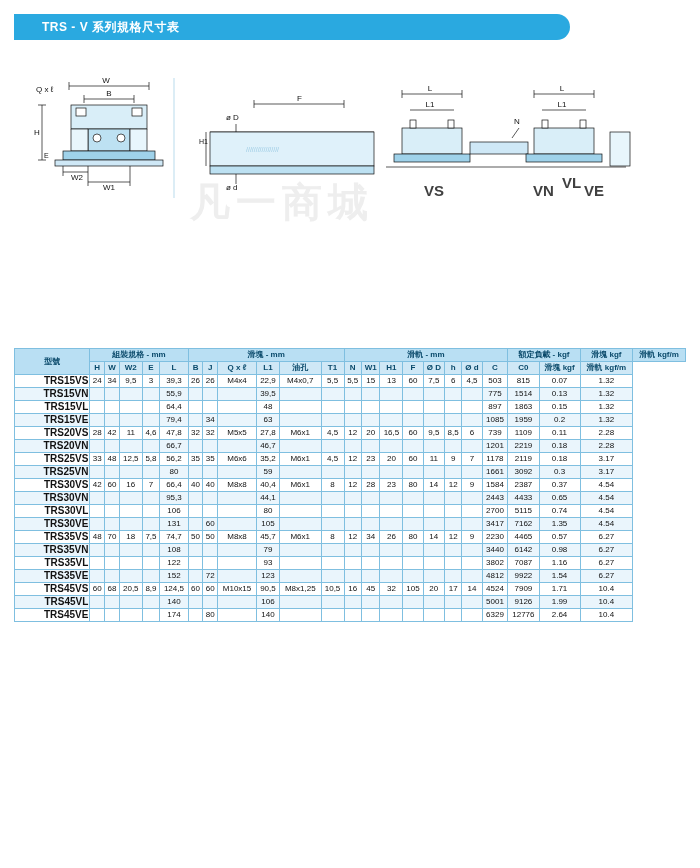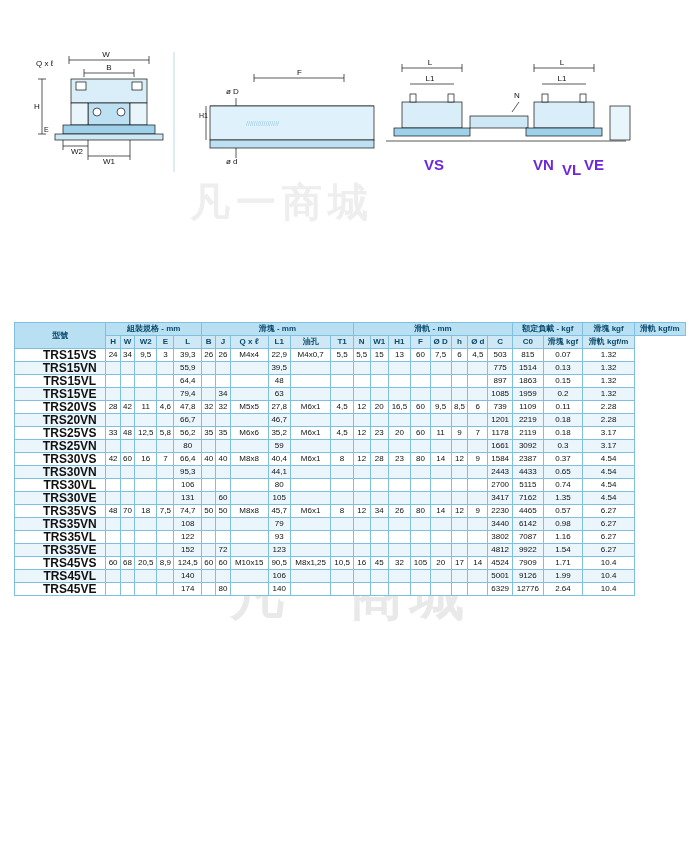--- a/index.html
+++ b/index.html
@@ -23,41 +23,41 @@
     letter-spacing:0.5px;
   }
   .title-bar .tb-sq { position:absolute; left:0; top:0; width:16px; height:26px; background:#2aa9e0; }
 
   
   .draw {
     position:absolute; left:14px; top:46px; width:672px; height:134px;
   }
   .draw svg { display:block; }
   .vs-label {
-    position:absolute; font-size:15px; font-weight:bold; color:#6d28d9;
+    position:absolute; font-size:15px; font-weight:bold; color:#404040;
     font-family:"Liberation Sans", sans-serif;
   }
 
   
   table { border-collapse:collapse; }
   .tbl-main {
     position:absolute; left:14px; top:188px; width:672px;
     font-size:8px;
   }
   .tbl-main td, .tbl-main th {
     border:1px solid #7fbfe0;
     text-align:center; padding:0 1px; height:13px;
     line-height:12px; white-space:nowrap;
   }
   .tbl-main thead th {
     background:#cfe8f6; font-weight:bold; color:#0a4a6b; font-size:8px;
   }
   .tbl-main tbody td { background:#fff; }
   .tbl-main tbody td.model {
-    text-align:center; padding-left:20px; font-weight:bold; font-size:12px;
+    text-align:right; padding-left:14px; font-weight:bold; font-size:10px;
   }
   .tbl-main tbody tr.alt td { background:#eaf5fc; }
   .hdr-group { background:#b9dff3 !important; }
 
   
   .wm {
     position:absolute; left:230px; top:560px; font-size:54px; color:#e9e9e9;
     font-weight:bold; letter-spacing:6px; z-index:0; pointer-events:none;
     font-family:"DejaVu Sans", sans-serif;
   }
@@ -68,20 +68,24 @@
   .layer { position:relative; z-index:1; }
 </style>
 </head>
 <body>
 
 <div class="page">
 
   <div class="wm2">凡一商城</div>
   <div class="wm">凡一商城</div>
 
+  <div class="title-bar layer">
+    <div class="tb-sq"></div>
+    <span>TRS - V 系列規格尺寸表</span>
+  </div>
 
   <div class="draw layer">
     <svg width="672" height="134" viewBox="0 0 672 134">
       <g stroke="#111" fill="none" stroke-width="0.7">
 
         <text x="22" y="20" font-size="8" fill="#111" stroke="none" font-family="Liberation Sans">Q x ℓ</text>
 
         <line x1="55" y1="14" x2="135" y2="14"></line>
         <line x1="55" y1="10" x2="55" y2="18"></line>
         <line x1="135" y1="10" x2="135" y2="18"></line>
@@ -163,21 +167,21 @@
         <text x="548" y="19" font-size="8" fill="#111" stroke="none" text-anchor="middle">L</text>
         <line x1="528" y1="38" x2="572" y2="38"></line>
         <text x="548" y="35" font-size="8" fill="#111" stroke="none" text-anchor="middle">L1</text>
 
         <line x1="372" y1="95" x2="612" y2="95"></line>
         <rect x="596" y="60" width="20" height="34" fill="#e8f6fc"></rect>
       </g>
     </svg>
     <div class="vs-label" style="left:410px; top:110px;">VS</div>
     <div class="vs-label" style="left:498px; top:110px;margin-left:21px;">VN</div>
-    <div class="vs-label" style="left:548px; top:115px;">VL</div>
+    <div class="vs-label" style="left:548px; top:102px;">VL</div>
     <div class="vs-label" style="left:570px; top:110px;">VE</div>
   </div>
 
   <table class="tbl-main layer">
     <thead>
       <tr>
         <th rowspan="2" class="hdr-group">型號</th>
         <th colspan="5" class="hdr-group">組裝規格 - mm</th>
         <th colspan="6" class="hdr-group">滑塊 - mm</th>
         <th colspan="8" class="hdr-group">滑軌 - mm</th>

